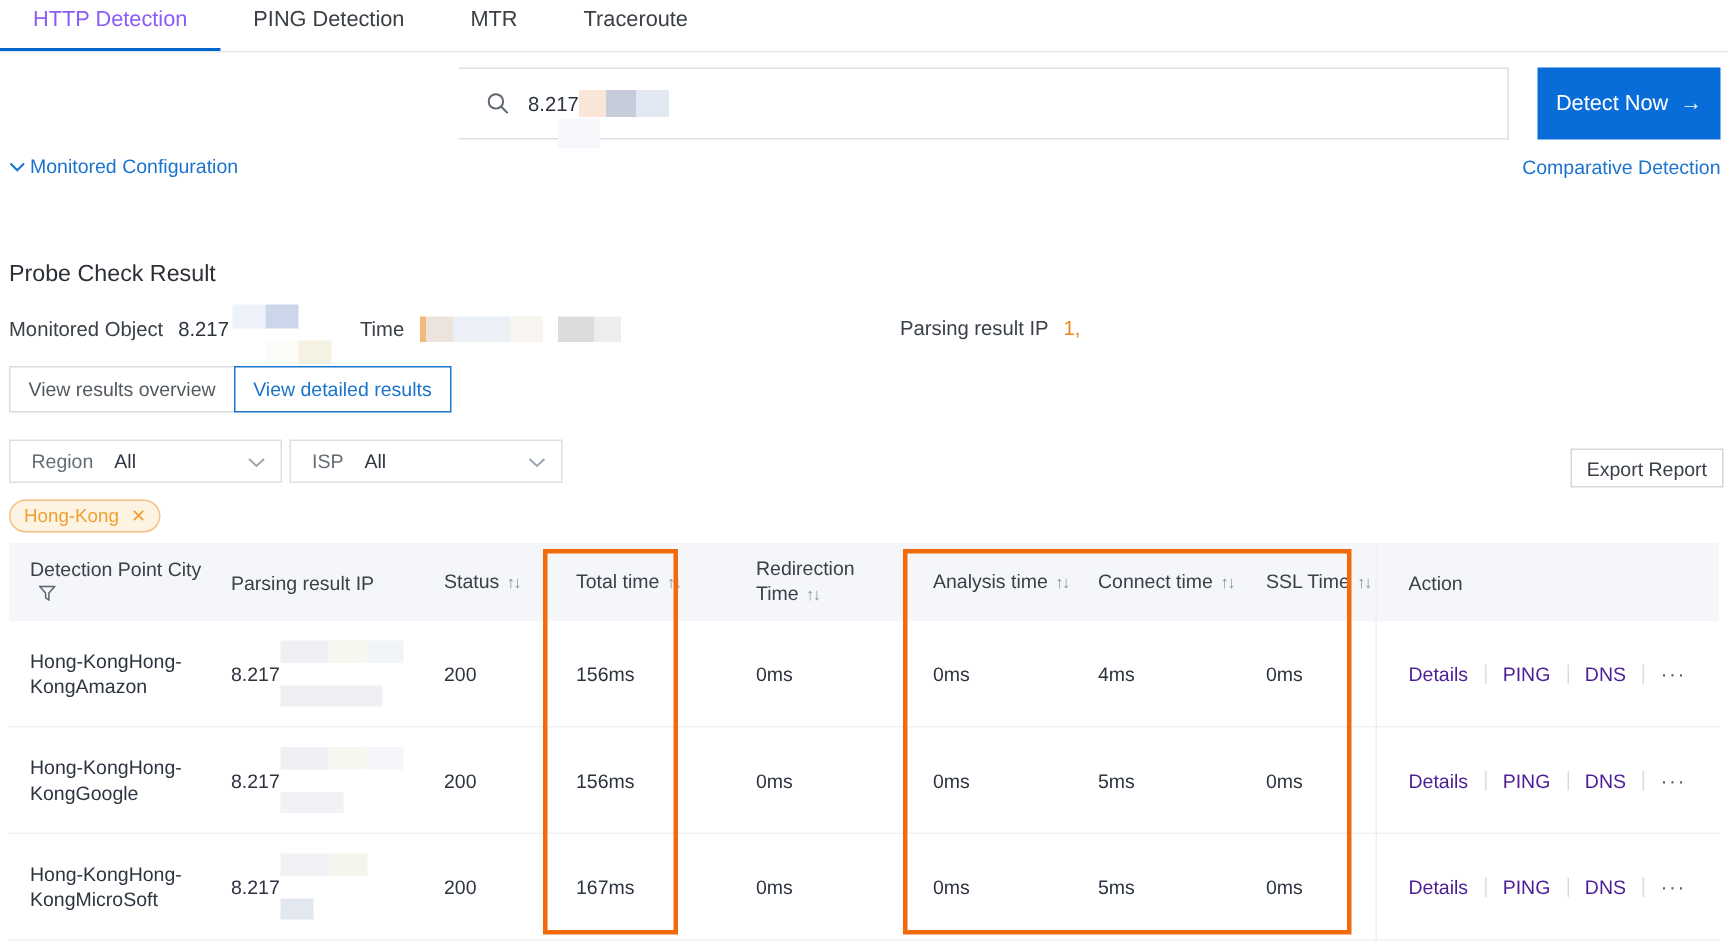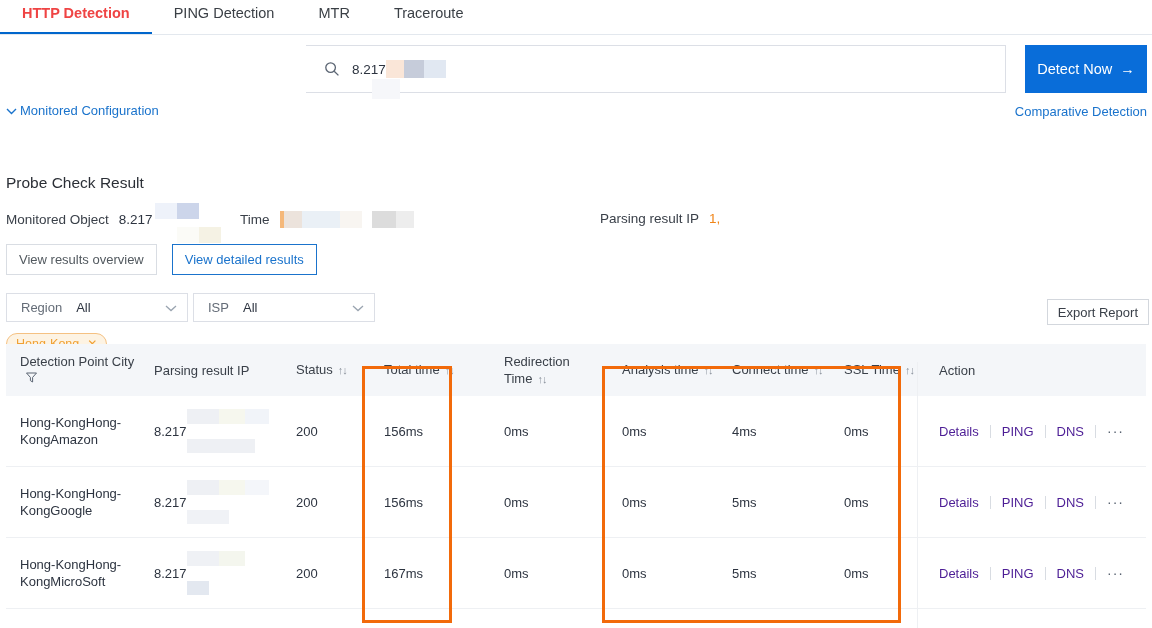--- a/index.html
+++ b/index.html
@@ -16,21 +16,21 @@
   
   .tabbar {
     position: absolute; left: 0; top: 0; width: 1152px; height: 35px;
     border-bottom: 1px solid #e3e8ee;
     display: flex; align-items: flex-start;
   }
   .tab {
     height: 34px; line-height: 26px; padding: 0 22px;
     font-size: 14.5px; color: #3a3f45; cursor: pointer; white-space: nowrap;
   }
-  .tab.active { color: #ef4444; font-weight: bold; border-bottom: 2px solid #0066cc; }
+  .tab.active { color: #8b5cf6; font-weight: normal; border-bottom: 2px solid #0066cc; }
 
   
   .queryrow { position: absolute; left: 0; top: 45px; width: 1152px; height: 50px; }
   .region-select {
     position: absolute; left: 6px; top: 0; width: 300px; height: 48px;
     border: 1px solid #dcdfe6; background: #fff;
     display: flex; align-items: center; padding: 0 12px 0 14px;
     font-size: 13.5px; color: #5a6472; cursor: pointer;
   }
   .region-select .caret { margin-left: auto; color: #9aa4b0; font-size: 13px; }
@@ -83,21 +83,21 @@
   .t-m1 { width: 4px; height: 17px; background:#f5b87a; }
   .t-m2 { width: 18px; height: 17px; background:#ece3dc; }
   .t-m3 { width: 38px; height: 17px; background:#eaf0f6; }
   .t-m4 { width: 22px; height: 17px; background:#f8f5f1; }
   .t-m5 { width: 10px; height: 17px; background:#fff; }
   .t-m6 { width: 24px; height: 17px; background:#dcdcdc; }
   .t-m7 { width: 18px; height: 17px; background:#ededed; }
   .orange-val { color: #f08519; }
 
   
-  .seg { position: absolute; left: 6px; top: 244px; display: flex; height: 31px; gap: 16px; }
+  .seg { position: absolute; left: 6px; top: 244px; display: flex; height: 31px; }
   .seg-btn {
     height: 31px; padding: 0 12px; font-size: 13px;
     display: flex; align-items: center; cursor: pointer; background: #fff;
   }
   .seg-off { border: 1px solid #d9dde3; color: #52595f; }
   .seg-on { border: 1px solid #1a73cc; color: #1a73cc; margin-left: -1px; }
 
   
   .filters { position: absolute; left: 6px; top: 293px; display: flex; height: 29px; }
   .fsel {
@@ -121,21 +121,21 @@
   
   .tag {
     position: absolute; left: 6px; top: 333px; height: 22px;
     border: 1px solid #f5c182; background: #fdf3e3; border-radius: 11px;
     color: #f0a033; font-size: 12.5px;
     display: flex; align-items: center; gap: 8px; padding: 0 9px;
   }
   .tag .x { cursor: pointer; font-size: 12px; color:#f0a033; }
 
   
-  .table { position: absolute; left: 6px; top: 344px; width: 1140px; }
+  .table { position: absolute; left: 6px; top: 362px; width: 1140px; }
   .thead {
     display: flex; background: #f4f6f9; height: 52px; align-items: center;
     font-size: 13px; color: #3a4049;
   }
   .th { padding: 0 0 0 14px; line-height: 17px; }
   .sorter { color: #8a929c; font-size: 11px; margin-left: 5px; letter-spacing:-1px;}
   .funnel { margin-left: 6px; }
   .trow {
     display: flex; align-items: center; height: 71px;
     border-bottom: 1px solid #eef0f3; font-size: 13px; color: #2d3440;

